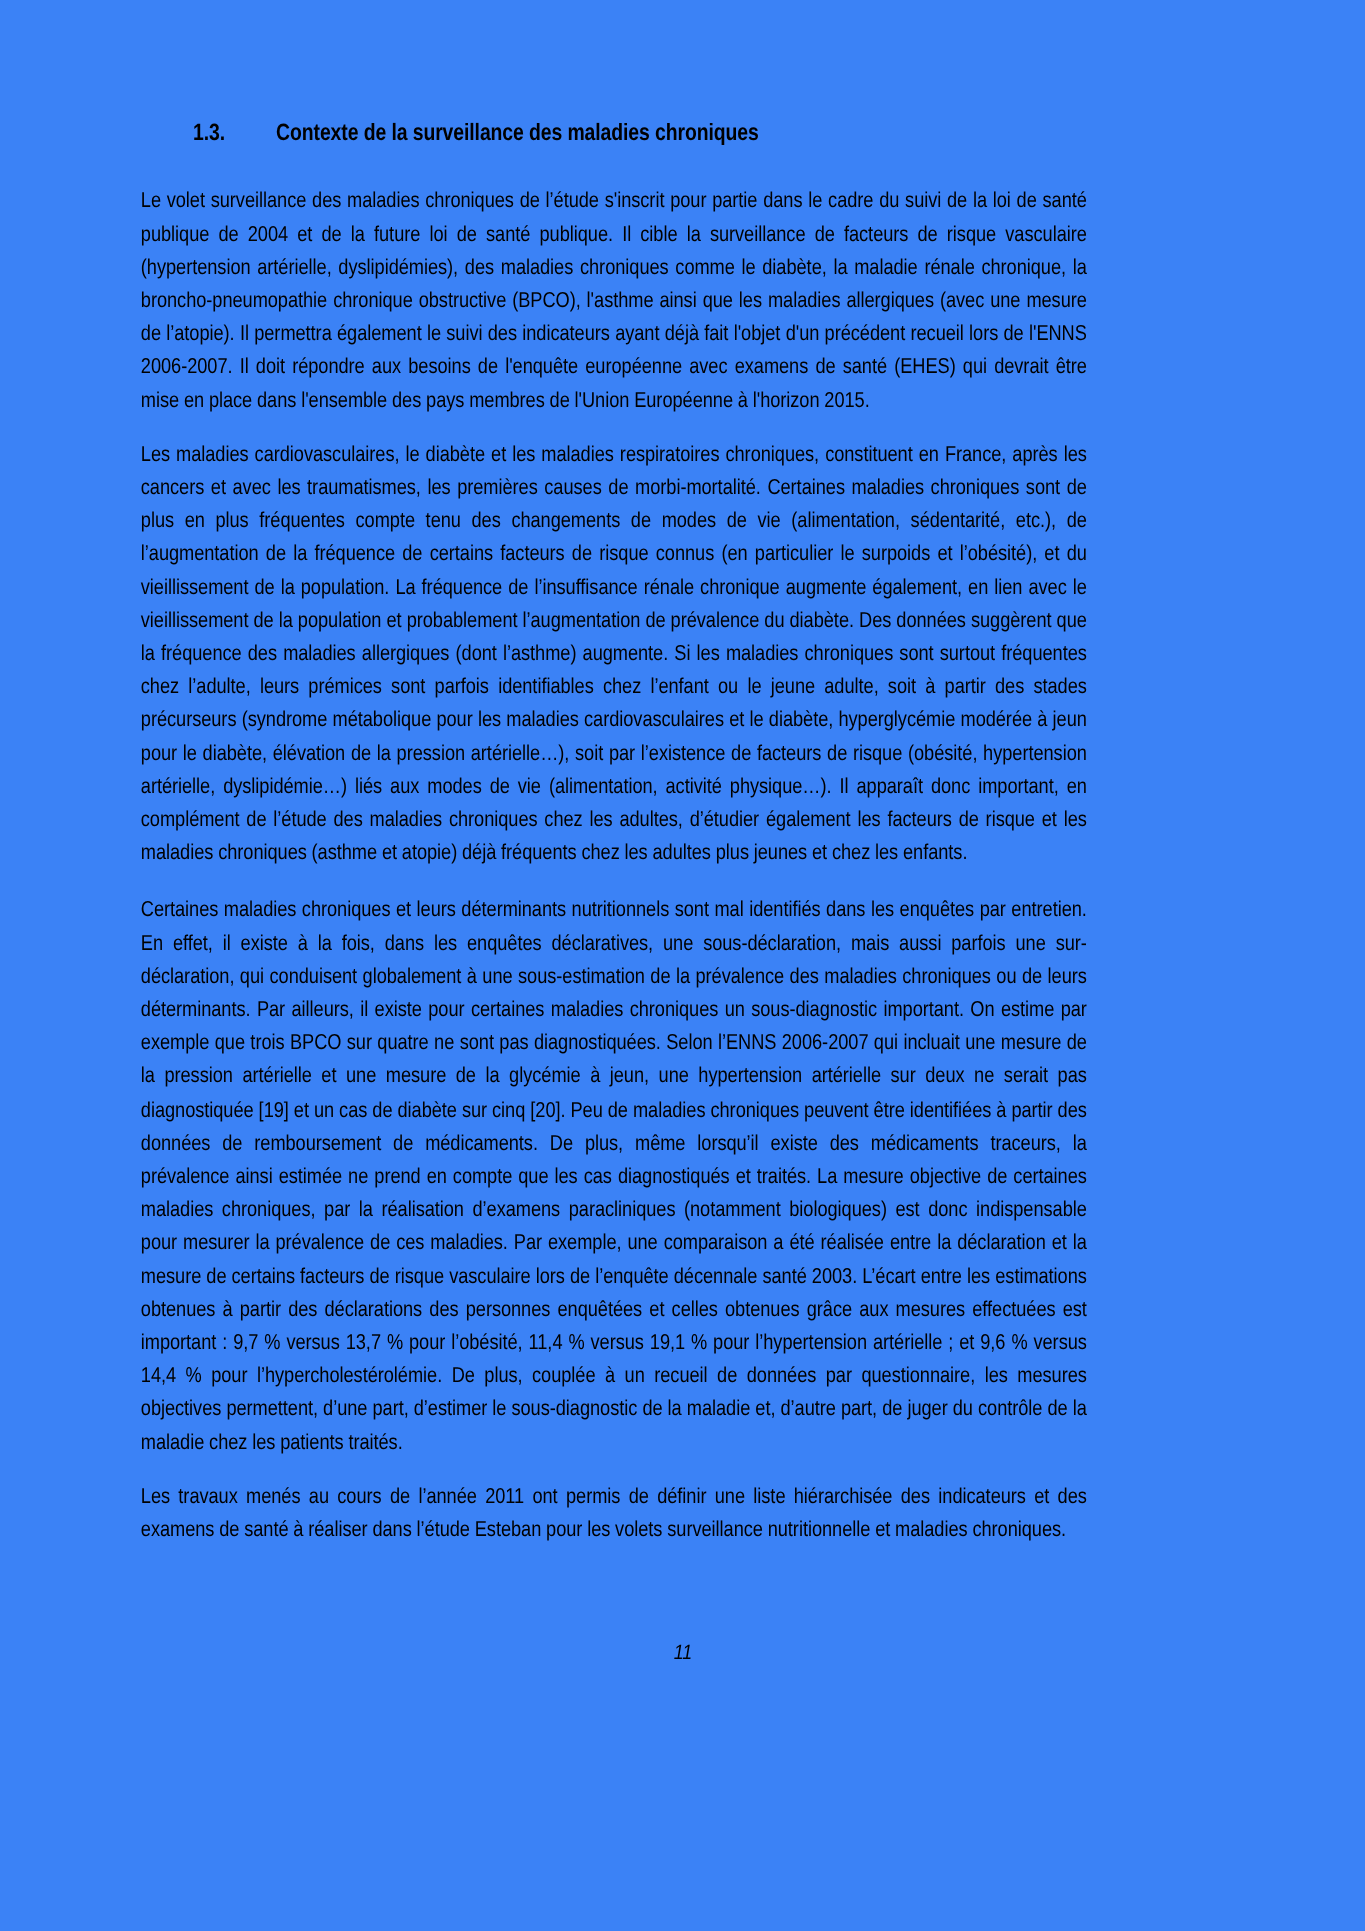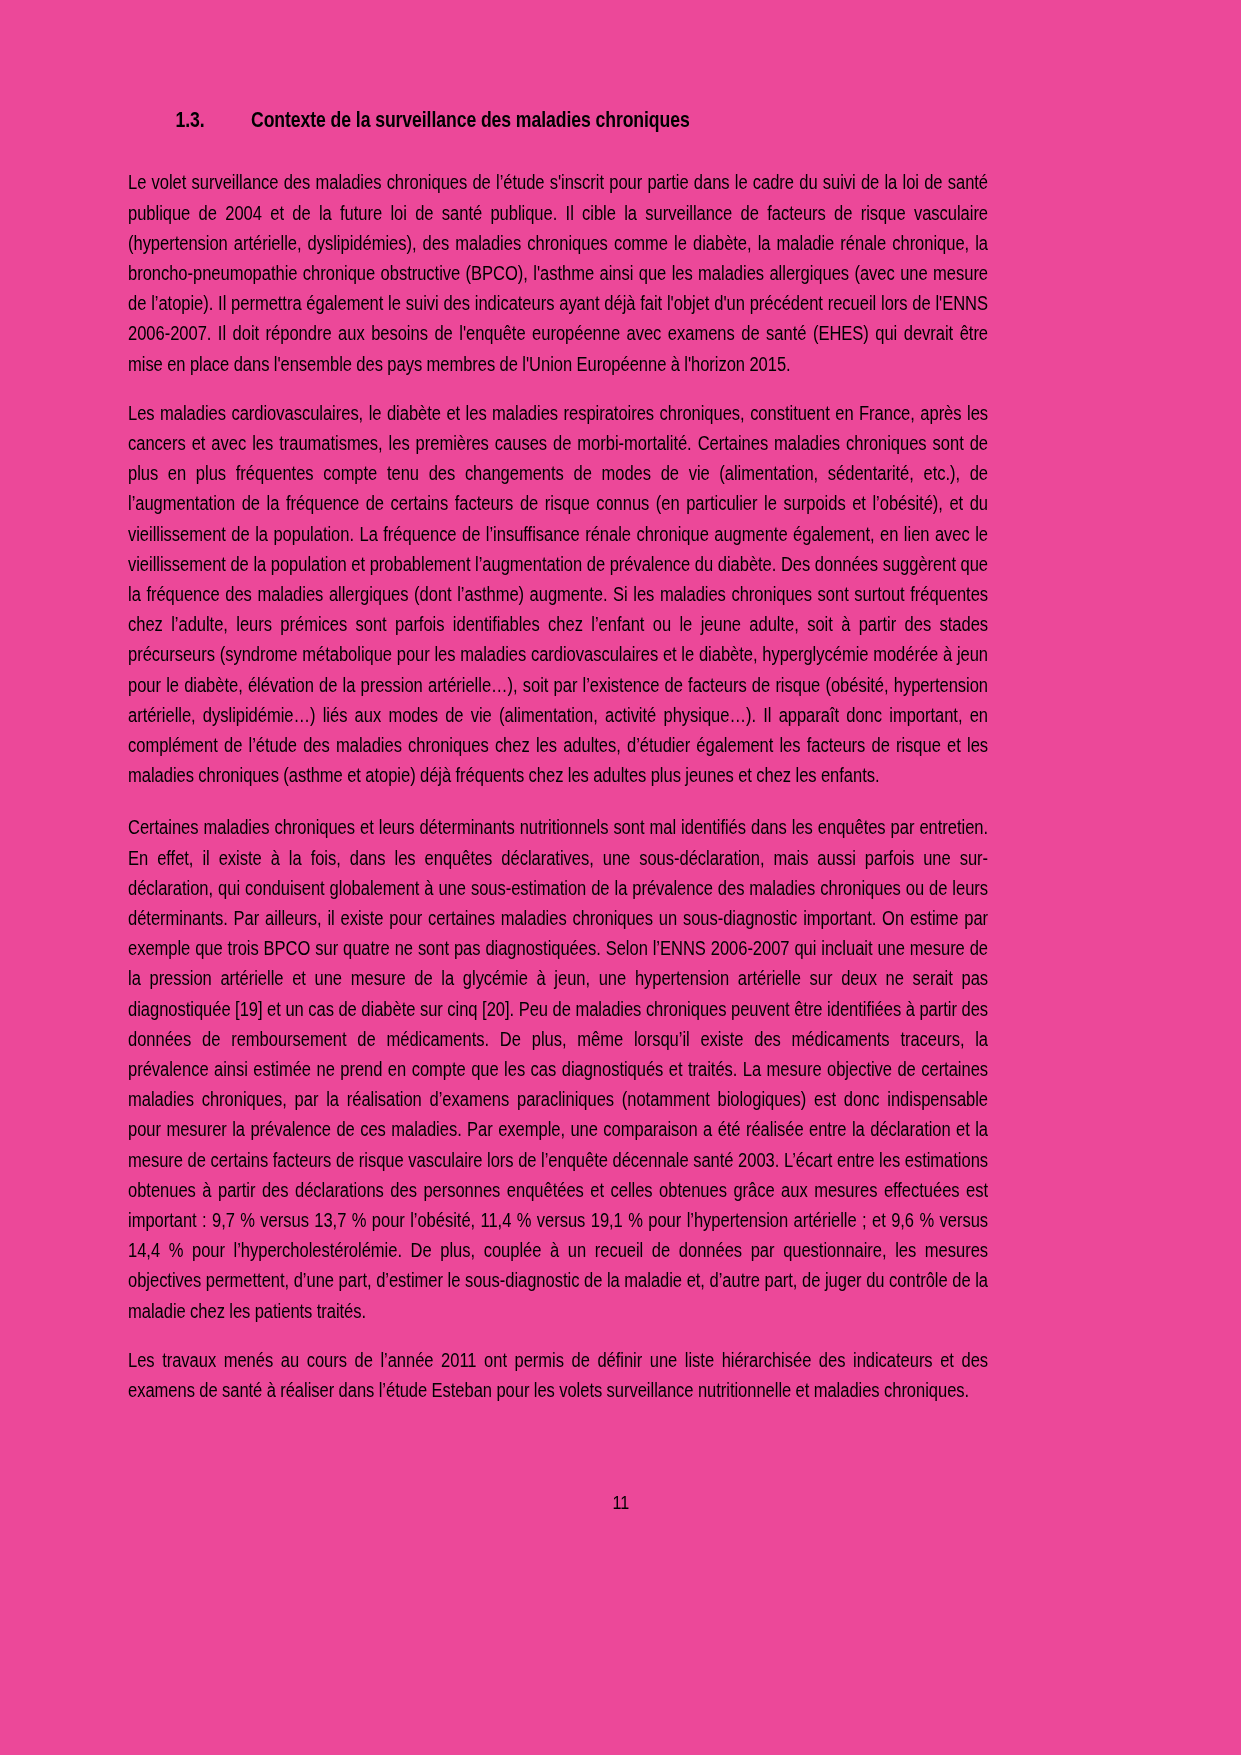--- a/index.html
+++ b/index.html
@@ -16,21 +16,21 @@
     color: #000000;
     overflow: hidden;
   }
 
   .page {
     position: absolute;
     left: 0;
     top: 0;
     width: 1241px;
     height: 1755px;
-    background: #ec4899;
+    background: #3b82f6;
   }
 
   
   .content {
     position: absolute;
     left: 128px;
     top: 108px;
     width: 860px;
   }
 
@@ -75,20 +75,21 @@
 
   .page-number {
     position: absolute;
     left: 0;
     top: 1492px;
     width: 1241px;
     text-align: center;
     font-size: 19px;
     font-family: "Liberation Sans", "DejaVu Sans", sans-serif;
     color: #000000;
+    font-style: italic;
   }
   .page-number span {
     display: inline-block;
     transform: scaleX(0.85);
   }
 </style>
 </head>
 <body>
 
 <div class="page">

